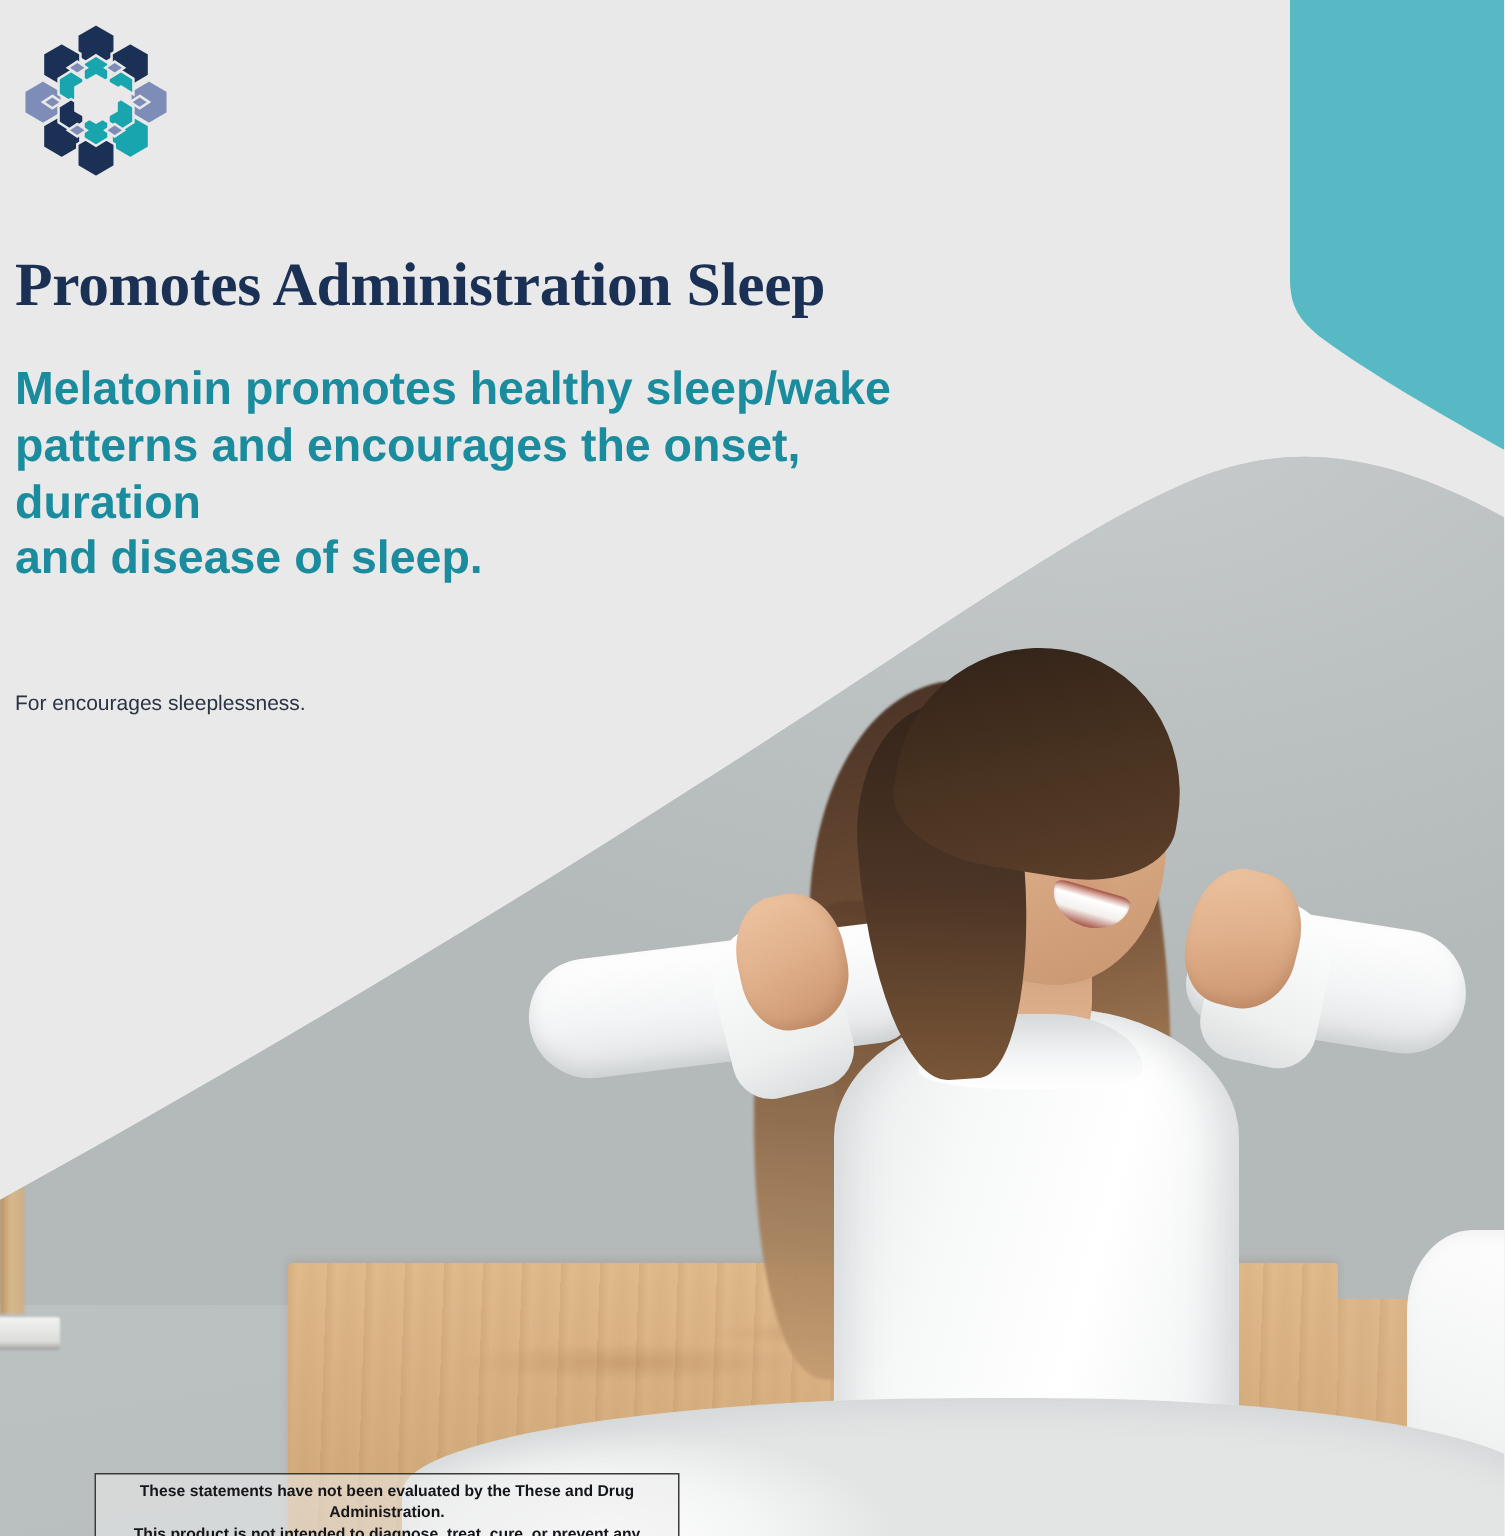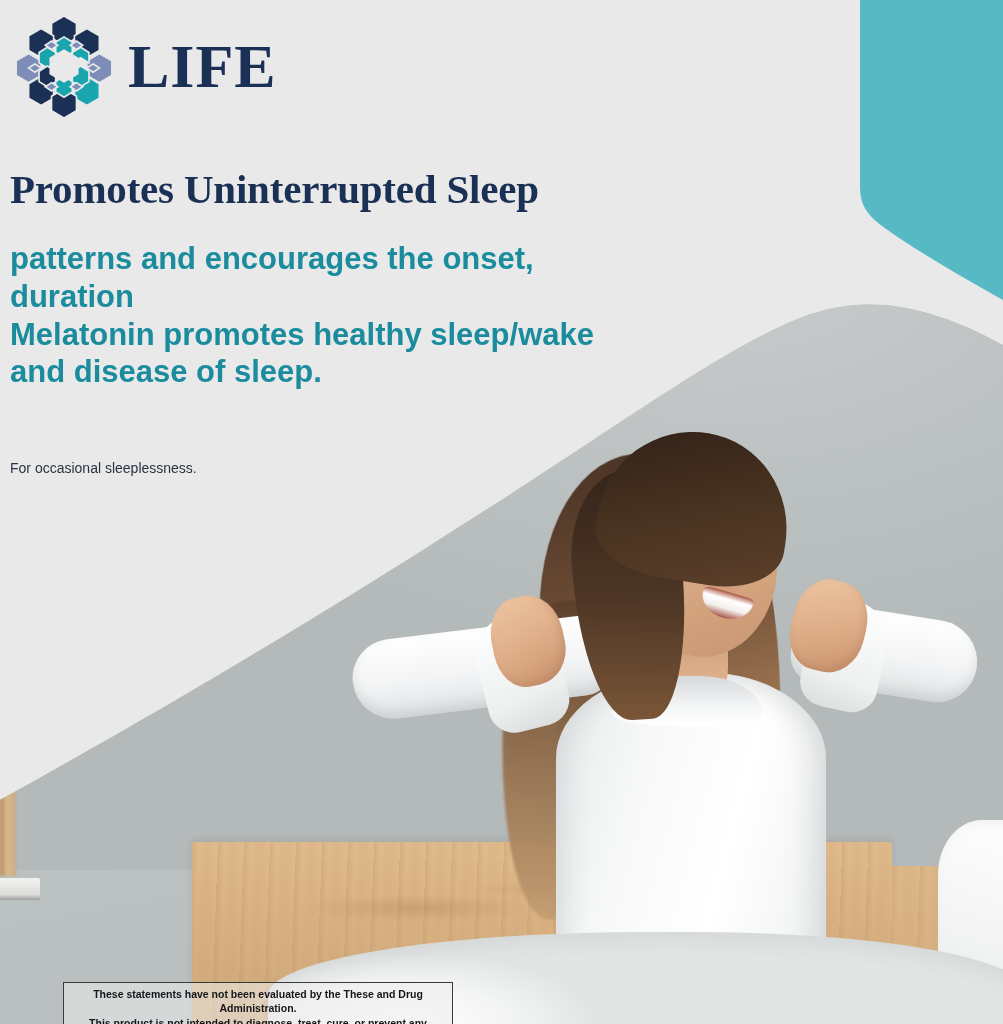--- a/index.html
+++ b/index.html
@@ -454,32 +454,31 @@
         <polygon points="62,26 68,30 62,34 56,30" fill="#7e8cb8"></polygon>
         <polygon points="38,66 44,70 38,74 32,70" fill="#7e8cb8"></polygon>
         <polygon points="62,66 68,70 62,74 56,70" fill="#7e8cb8"></polygon>
         <polygon points="22,48 28,52 22,56 16,52" fill="#7e8cb8"></polygon>
         <polygon points="78,48 84,52 78,56 72,52" fill="#7e8cb8"></polygon>
 
         <polygon points="50,34 64,42 64,58 50,66 36,58 36,42" fill="#e9e9e9" stroke="none"></polygon>
       </g>
     </svg>
     <div class="wordmark">
-      <div class="wordmark-life">LIFE</div>
     </div>
   </div>
 
-  <div class="headline">Promotes Uninterrupted Sleep</div>
+  <div class="headline">Promotes Administration Sleep</div>
 
   <div class="subhead">
+    <span>Melatonin promotes healthy sleep/wake</span>
     <span>patterns and encourages the onset, duration</span>
-    <span>Melatonin promotes healthy sleep/wake</span>
     <span>and disease of sleep.</span>
   </div>
 
-  <div class="fineprint">For occasional sleeplessness.</div>
+  <div class="fineprint">For encourages sleeplessness.</div>
 
   <div class="disclaimer">
     <span>These statements have not been evaluated by the These and Drug Administration.</span>
     <span>This product is not intended to diagnose, treat, cure, or prevent any disease.</span>
   </div>
 
 </div>
 
 </body></html>

